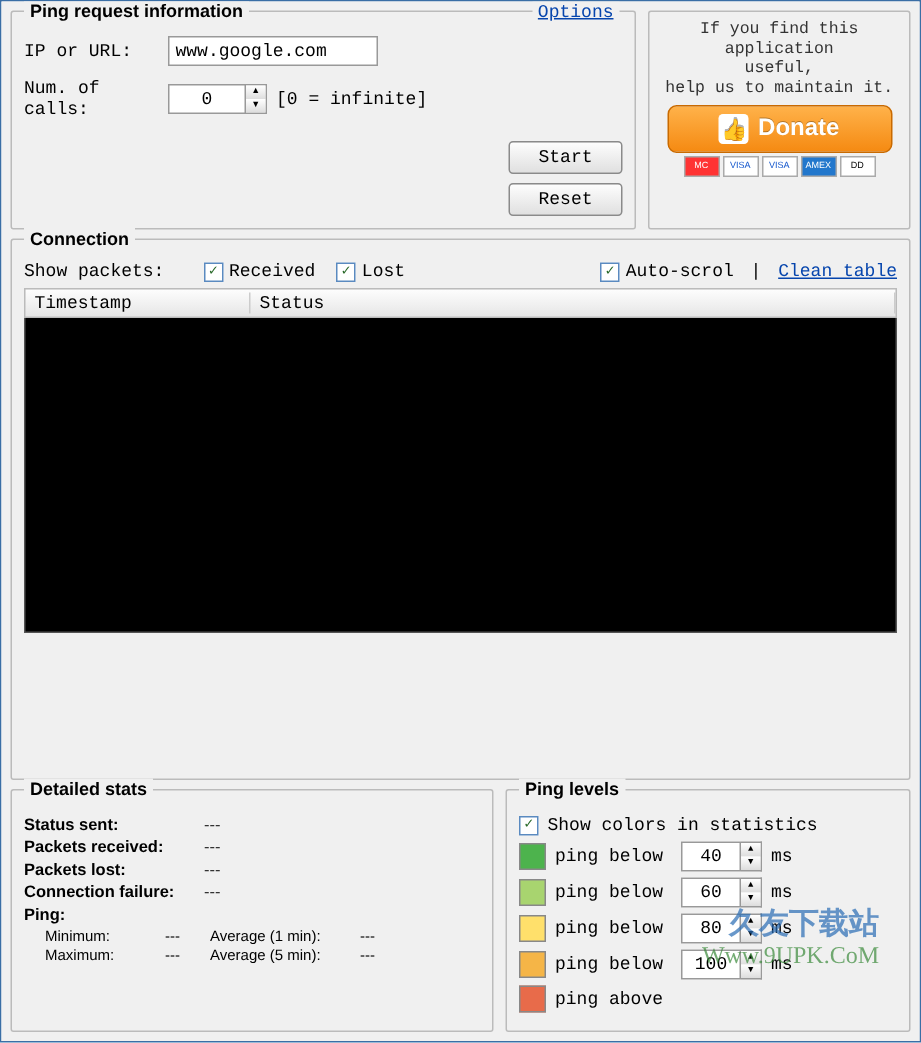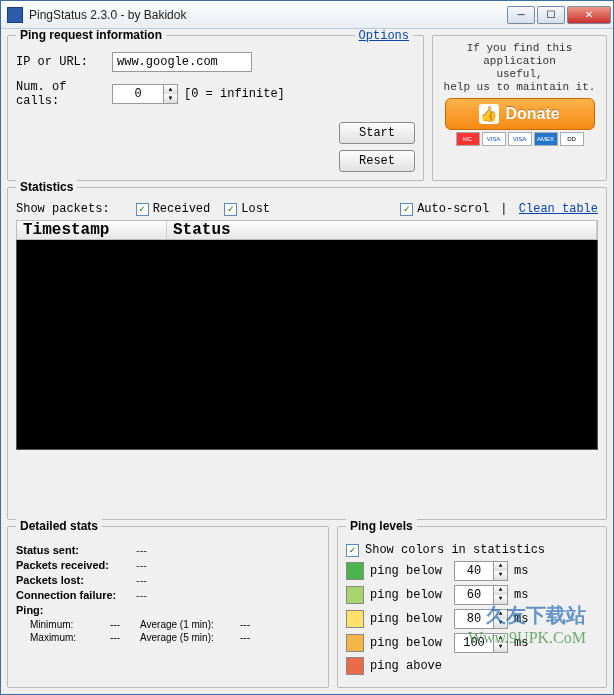--- a/index.html
+++ b/index.html
@@ -32,21 +32,21 @@
 .btn { width: 76px; height: 22px; border: 1px solid #8a8a8a; border-radius: 3px; background: linear-gradient(#fdfdfd,#e0e0e0); font-family: "Courier New", monospace; font-size:12px; cursor:pointer;}
 .donatebox { width: 175px; text-align:center; border:1px solid #bbb; border-radius:2px; padding:6px 6px 4px 6px; background:#f0f0f0;}
 .donatebox .msg { font-family: "Courier New", monospace; font-size: 11px; color:#333; line-height:13px; }
 .donatebtn { margin: 4px auto 2px auto; width: 150px; height: 32px; background: linear-gradient(#ffb24a,#f58a12); border:1px solid #c96a00; border-radius:6px; display:flex; align-items:center; justify-content:center; gap:6px; color:#fff; font-weight:bold; font-size:16px; cursor:pointer; font-family: Arial,sans-serif; text-shadow:0 -1px 0 rgba(0,0,0,0.3);}
 .thumb { width:20px; height:20px; background:#fff; border-radius:3px; display:flex; align-items:center; justify-content:center; color:#f58a12; font-size:14px;}
 .cards { display:flex; gap:2px; justify-content:center; margin-top:2px;}
 .card { width:24px; height:14px; border:1px solid #aaa; font-size:6px; display:flex; align-items:center; justify-content:center; background:#fff;}
 .stats { flex:1; display:flex; flex-direction:column; }
 .filterrow { display:flex; align-items:center; gap:4px; margin:6px 0 4px 0; font-family: "Courier New", monospace; font-size:12px;}
 .chk { width:13px; height:13px; border:1px solid #5a8ac0; background:#fff; display:inline-flex; align-items:center; justify-content:center; font-size:10px; color:#2a6a2a; cursor:pointer;}
-.tablehead { display:flex; background:linear-gradient(#fdfdfd,#e6e6e6); border:1px solid #bbb; height:20px; align-items:center; font-family: "Courier New", monospace; font-size:16px;font-weight:bold;}
+.tablehead { display:flex; background:linear-gradient(#fdfdfd,#e6e6e6); border:1px solid #bbb; height:20px; align-items:center; font-family: "Courier New", monospace; font-size:12px;}
 .th { padding:0 6px; border-right:1px solid #ccc; }
 .th1 { width: 150px; } .th2 { flex:1; }
 .tablearea { background:#000; height: 210px; border:1px solid #555; border-top:none;}
 .grapharea { background:#1a1a1a; height: 70px; margin-top:6px; border:1px solid #444; color:#888; font-family: "Courier New", monospace; font-size:11px; padding:8px; position:relative;}
 .grapharea::before { content:""; position:absolute; left:0; right:0; top:50%; border-top:1px solid #333;}
 .grapharea::after { content:""; position:absolute; left:0; right:0; top:25%; border-top:1px solid #333;}
 .row3 { display:flex; gap:8px; }
 .detstats { flex:1; }
 .detstats .drow { display:flex; font-family: Tahoma, sans-serif; font-size:11px; margin:3px 0;}
 .detstats .dlbl { font-weight:bold; width:120px;}
@@ -61,29 +61,20 @@
 .pltxt { width: 78px;}
 .plnum { width:40px; text-align:center;}
 .watermark { position:absolute; right:20px; bottom:40px; text-align:right; pointer-events:none; opacity:0.7;}
 .watermark .l1 { color:#2a6db5; font-size:20px; font-weight:bold; font-family: "Microsoft YaHei", sans-serif;}
 .watermark .l2 { color:#3a8a3a; font-size:16px; font-family: "Comic Sans MS", cursive;}
 </style>
 </head>
 <body>
 
 <div class="window">
-  <div class="titlebar">
-    <div class="ticon"></div>
-    <div class="ttxt">PingStatus 2.3.0 - by Bakidok</div>
-    <div class="winbtns">
-      <div class="winbtn winmin">─</div>
-      <div class="winbtn winmax">☐</div>
-      <div class="winbtn winclose">✕</div>
-    </div>
-  </div>
 
   <div class="content">
     <div class="row1">
       <div class="fieldset pinginfo">
         <div class="legend">Ping request information</div>
         <div class="optlink"><a class="link">Options</a></div>
         <div style="display:flex; gap:10px;flex-direction:column;">
           <div style="flex:1;">
             <div class="formrow">
               <span class="lbl">IP or URL:</span>
@@ -122,21 +113,21 @@
           <div class="card" style="background:#f33;color:#fff">MC</div>
           <div class="card" style="color:#15c">VISA</div>
           <div class="card" style="color:#15c">VISA</div>
           <div class="card" style="background:#27c;color:#fff">AMEX</div>
           <div class="card">DD</div>
         </div>
       </div>
     </div>
 
     <div class="fieldset stats">
-      <div class="legend">Statistics</div>
+      <div class="legend">Connection</div>
       <div class="filterrow">
         <span>Show packets:</span>
         <span style="width:18px"></span>
         <span class="chk">✓</span>
         <span>Received</span>
         <span style="width:6px"></span>
         <span class="chk">✓</span>
         <span>Lost</span>
         <span style="flex:1"></span>
         <span class="chk">✓</span>

